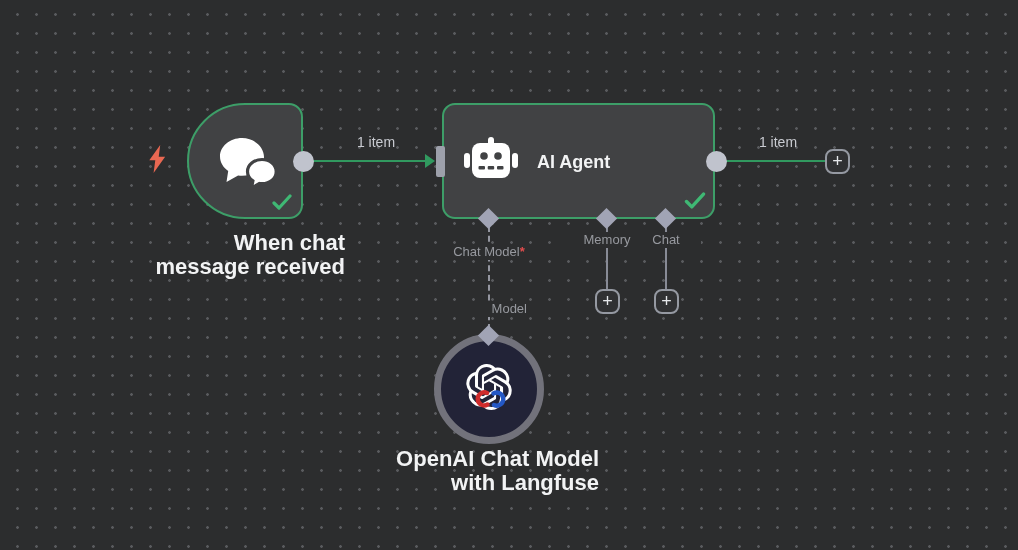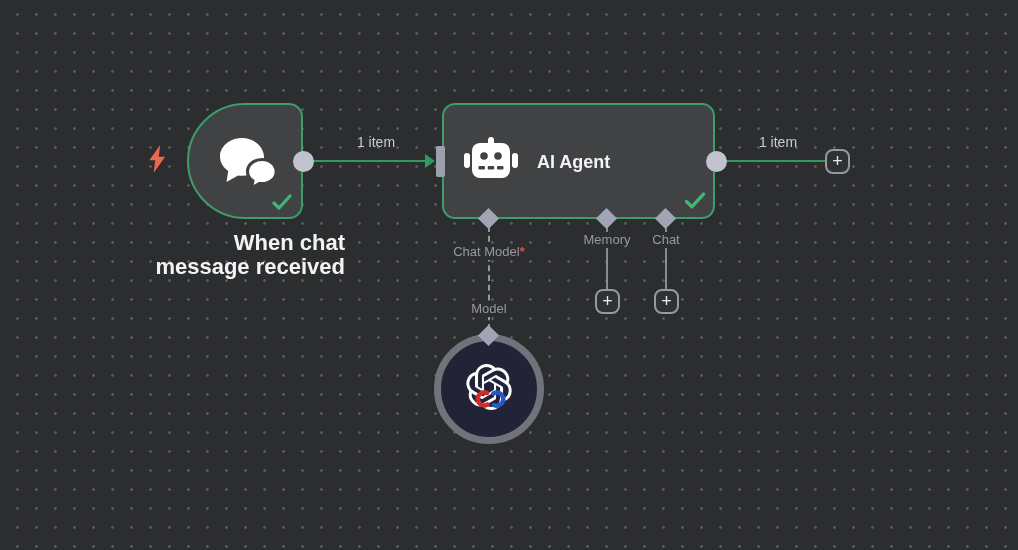--- a/index.html
+++ b/index.html
@@ -208,32 +208,33 @@
   </div>
   <div class="sub-label" style="left:567px; top:232px; width:80px;">Memory</div>
   <div class="sub-label" style="left:631px; top:232px; width:70px;">Chat</div>
 
   <div class="conn-v" style="left:606px; top:226px; height:64px;"></div>
   <div class="conn-v" style="left:665px; top:226px; height:64px;"></div>
   <div class="add-btn" style="left:595px; top:289px;">+</div>
   <div class="add-btn" style="left:654px; top:289px;">+</div>
 
   <div class="conn-dashed" style="left:488px; top:226px; height:104px;"></div>
-  <div class="sub-label" style="left:449px; top:301px; width:80px;">Model</div>
+  <div class="sub-label" style="left:449px; top:301px; width:80px;text-align:right;">Model</div>
   <div class="diamond" style="left:481px; top:328px;"></div>
 
   <div class="model-node"></div>
 
   <div class="icon-wrap" style="left:466px; top:364px; width:46px; height:46px;">
     <svg width="46" height="46" viewBox="0 0 24 24">
       <path fill="#fdfdfd" d="M22.2819 9.8211a5.9847 5.9847 0 0 0-.5157-4.9108 6.0462 6.0462 0 0 0-6.5098-2.9A6.0651 6.0651 0 0 0 4.9807 4.1818a5.9847 5.9847 0 0 0-3.9977 2.9 6.0462 6.0462 0 0 0 .7427 7.0966 5.98 5.98 0 0 0 .511 4.9107 6.051 6.051 0 0 0 6.5146 2.9001A5.9847 5.9847 0 0 0 13.2599 24a6.0557 6.0557 0 0 0 5.7718-4.2058 5.9894 5.9894 0 0 0 3.9977-2.9001 6.0557 6.0557 0 0 0-.7475-7.073zm-9.022 12.6081a4.4755 4.4755 0 0 1-2.8764-1.0408l.1419-.0804 4.7783-2.7582a.7948.7948 0 0 0 .3927-.6813v-6.7369l2.02 1.1686a.071.071 0 0 1 .038.0615v5.5826a4.504 4.504 0 0 1-4.4945 4.4849zm-9.6607-4.1254a4.4708 4.4708 0 0 1-.5346-3.0137l.142.0852 4.783 2.7582a.7712.7712 0 0 0 .7806 0l5.8428-3.3685v2.3324a.0804.0804 0 0 1-.0332.0615L9.74 19.9502a4.4992 4.4992 0 0 1-6.1408-1.6464zM2.3408 7.8956a4.485 4.485 0 0 1 2.3655-1.9728V11.6a.7664.7664 0 0 0 .3879.6765l5.8144 3.3543-2.0201 1.1685a.0757.0757 0 0 1-.071 0l-4.8303-2.7865A4.504 4.504 0 0 1 2.3408 7.8956zm16.5963 3.8558L13.1038 8.364 15.1192 7.2a.0757.0757 0 0 1 .071 0l4.8303 2.7913a4.4944 4.4944 0 0 1-.6765 8.1042v-5.6772a.79.79 0 0 0-.407-.667zm2.0107-3.0231l-.142-.0852-4.7735-2.7818a.7759.7759 0 0 0-.7854 0L9.409 9.2297V6.8974a.0662.0662 0 0 1 .0284-.0615l4.8303-2.7866a4.4992 4.4992 0 0 1 6.6802 4.66zM8.3065 12.863l-2.02-1.1638a.0804.0804 0 0 1-.038-.0567V6.0742a4.4992 4.4992 0 0 1 7.3757-3.4537l-.142.0805L8.704 5.459a.7948.7948 0 0 0-.3927.6813zm1.0976-2.3654l2.602-1.4998 2.6069 1.4998v2.9994l-2.5974 1.4997-2.6067-1.4997z"></path>
     </svg>
   </div>
 
   <div class="icon-wrap" style="left:474px; top:389px; width:33px; height:20px; z-index:3;">
     <svg width="33" height="20" viewBox="0 0 33 20">
       <path d="M13 4a6.5 6.5 0 1 0 .5 11.5" fill="none" stroke="#cf2b2b" stroke-width="4.4" stroke-linecap="round"></path>
       <path d="M20 16a6.5 6.5 0 1 0-.5-11.5" fill="none" stroke="#2458c5" stroke-width="4.4" stroke-linecap="round"></path>
     </svg>
   </div>
 
+  <div class="node-label model-label">OpenAI Chat Model with Langfuse</div>
 
 </div>
 
 </body></html>

